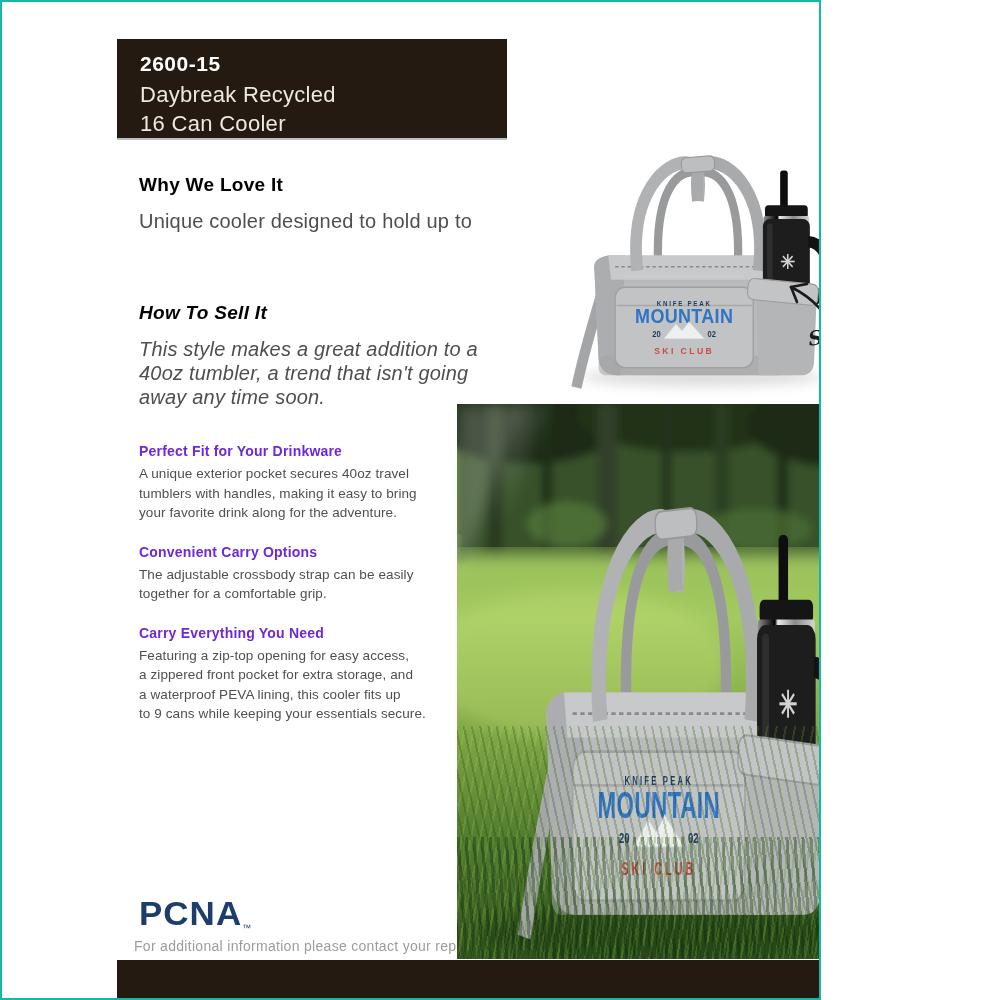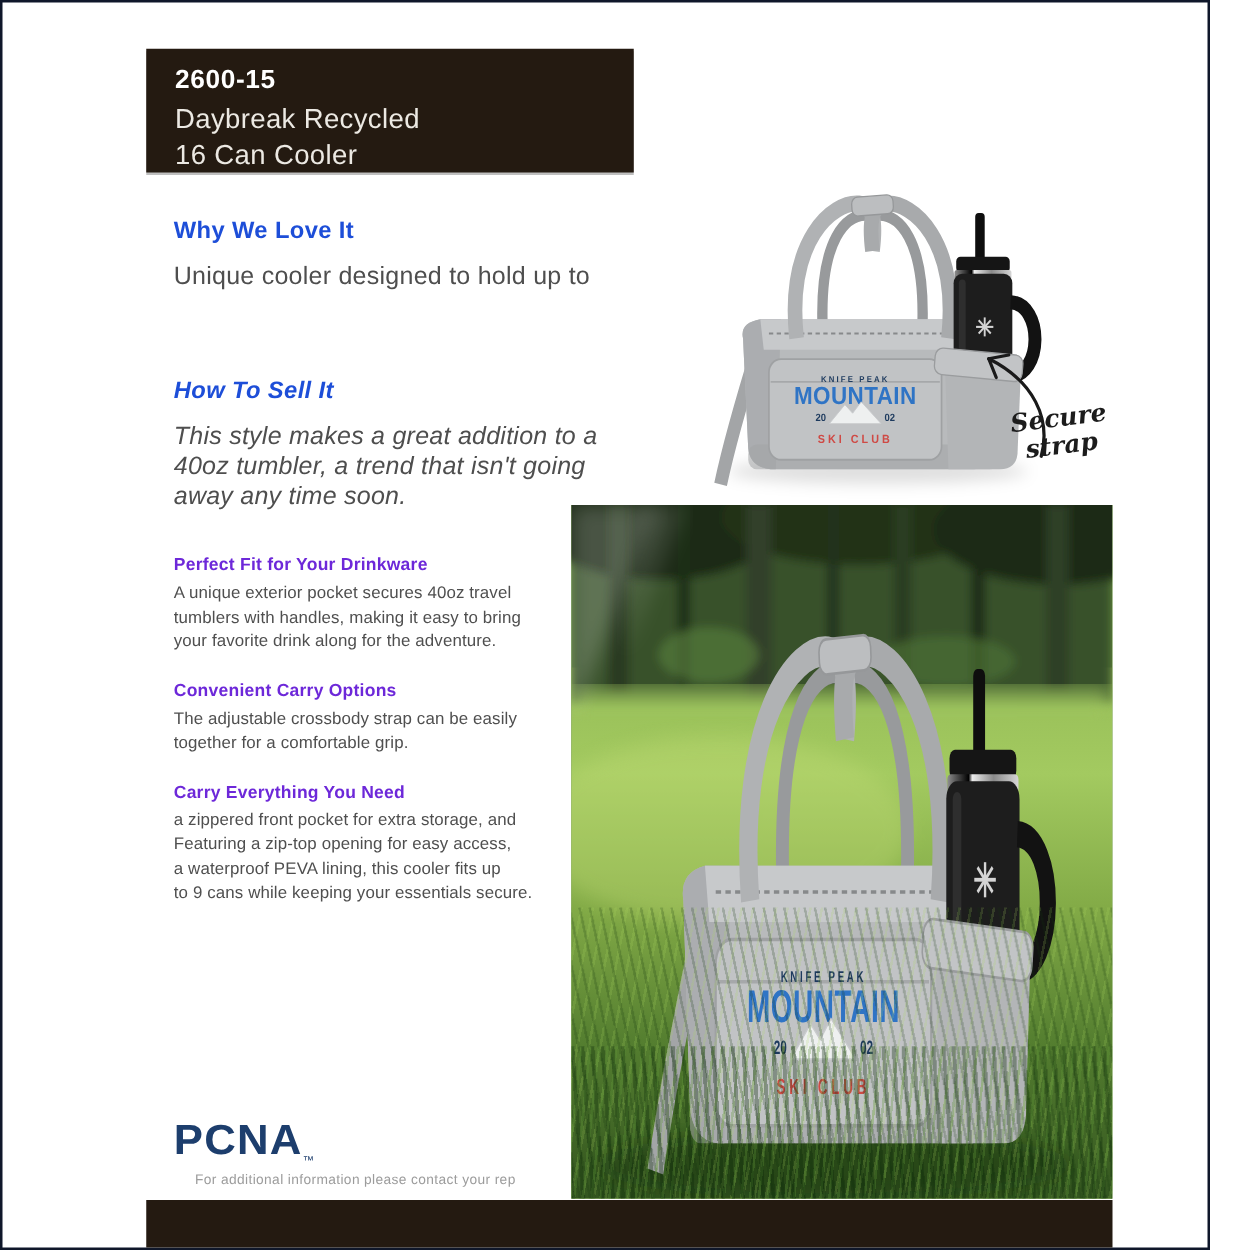--- a/index.html
+++ b/index.html
@@ -1,34 +1,34 @@
 <!DOCTYPE html>
 <html><head>
 <meta charset="utf-8">
 <style>
   html,body{margin:0;padding:0;background:#ffffff;}
   .page{
-    position:relative;width:968px;height:1000px;background:#ffffff;
+    position:relative;width:821px;height:1000px;background:#ffffff;
     font-family:"Liberation Sans",sans-serif;overflow:hidden;box-sizing:border-box;
-    border:2px solid #0f172a;
+    border:2px solid #14b8a6;
   }
   
   .header-block{
     position:absolute;left:115px;top:37px;width:390px;height:99px;
     background:#241a11;color:#fff;padding:13px 0 0 23px;box-sizing:border-box;
     box-shadow:0 2px 0 rgba(0,0,0,.25);
   }
   .header-sku{font-size:21px;font-weight:bold;letter-spacing:.5px;color:#ffffff;}
   .header-line{font-size:22px;font-weight:400;color:#ece9e3;line-height:29px;letter-spacing:.3px;}
   .header-sku{margin-bottom:4px;}
   
   .section{position:absolute;left:137px;width:400px;}
   .section-why{top:172px;}
   .section-how{top:300px;font-style:italic;}
-  .section h2{margin:0 0 13px 0;font-size:19px;font-weight:bold;color:#1d4ed8;letter-spacing:.3px;}
+  .section h2{margin:0 0 13px 0;font-size:19px;font-weight:bold;color:#000000;letter-spacing:.3px;}
   .section .bodyline{font-size:20px;color:#4e4e4e;line-height:24px;letter-spacing:.2px;}
   .features{position:absolute;left:137px;top:441px;width:330px;}
   .feature{margin-bottom:21px;}
   .feature h3{margin:0 0 5px 0;font-size:14px;font-weight:bold;color:#6d28d9;letter-spacing:.2px;}
   .feature .fline{font-size:13.5px;color:#4f4f4f;line-height:19.5px;letter-spacing:.1px;}
   
   .photo-top{position:absolute;left:545px;top:125px;width:395px;height:270px;background:#ffffff;}
   .photo-top .bag-shadow-soft{
     position:absolute;left:35px;top:240px;width:240px;height:20px;border-radius:50%;
     background:rgba(0,0,0,.13);filter:blur(6px);
@@ -51,21 +51,21 @@
   .grass-texture2{
     position:absolute;left:0;right:0;top:78%;bottom:0;pointer-events:none;
     background:
       repeating-linear-gradient(86deg, rgba(10,40,8,.34) 0 3px, transparent 3px 8px),
       repeating-linear-gradient(96deg, rgba(95,150,55,.30) 0 2px, transparent 2px 7px);
   }
   
   .brand{position:absolute;left:137px;top:891px;color:#1d3e6d;}
   .brand-name{font-size:35px;font-weight:800;letter-spacing:1px;display:inline-block;transform:scaleY(.96);}
   .brand-tm{font-size:9px;vertical-align:bottom;color:#1d3e6d;}
-  .contact-note{position:absolute;left:154px;top:936px;font-size:11px;color:#9c9c9c;letter-spacing:.3px;}
+  .contact-note{position:absolute;left:132px;top:936px;font-size:14px;color:#9c9c9c;letter-spacing:.3px;}
   .footer-bar{position:absolute;left:115px;top:958px;width:773px;height:42px;background:#241a11;}
   svg text{font-family:"Liberation Sans",sans-serif;}
 </style>
 </head>
 <body>
 
 <svg style="position:absolute;width:0;height:0" aria-hidden="true">
   <defs>
     <linearGradient id="silverGrad" x1="0" y1="0" x2="1" y2="0">
       <stop offset="0" stop-color="#8f8f8f"></stop>
@@ -151,22 +151,22 @@
       <div class="fline">tumblers with handles, making it easy to bring</div>
       <div class="fline">your favorite drink along for the adventure.</div>
     </div>
     <div class="feature">
       <h3>Convenient Carry Options</h3>
       <div class="fline">The adjustable crossbody strap can be easily</div>
       <div class="fline">together for a comfortable grip.</div>
     </div>
     <div class="feature">
       <h3>Carry Everything You Need</h3>
+      <div class="fline">Featuring a zip-top opening for easy access,</div>
       <div class="fline">a zippered front pocket for extra storage, and</div>
-      <div class="fline">Featuring a zip-top opening for easy access,</div>
       <div class="fline">a waterproof PEVA lining, this cooler fits up</div>
       <div class="fline">to 9 cans while keeping your essentials secure.</div>
     </div>
   </div>
 
   <div class="photo-top">
     <div class="bag-shadow-soft"></div>
     <svg class="bag-wrap" viewBox="0 0 420 340" preserveAspectRatio="none">
         <use href="#bag-symbol"></use>
       </svg>

